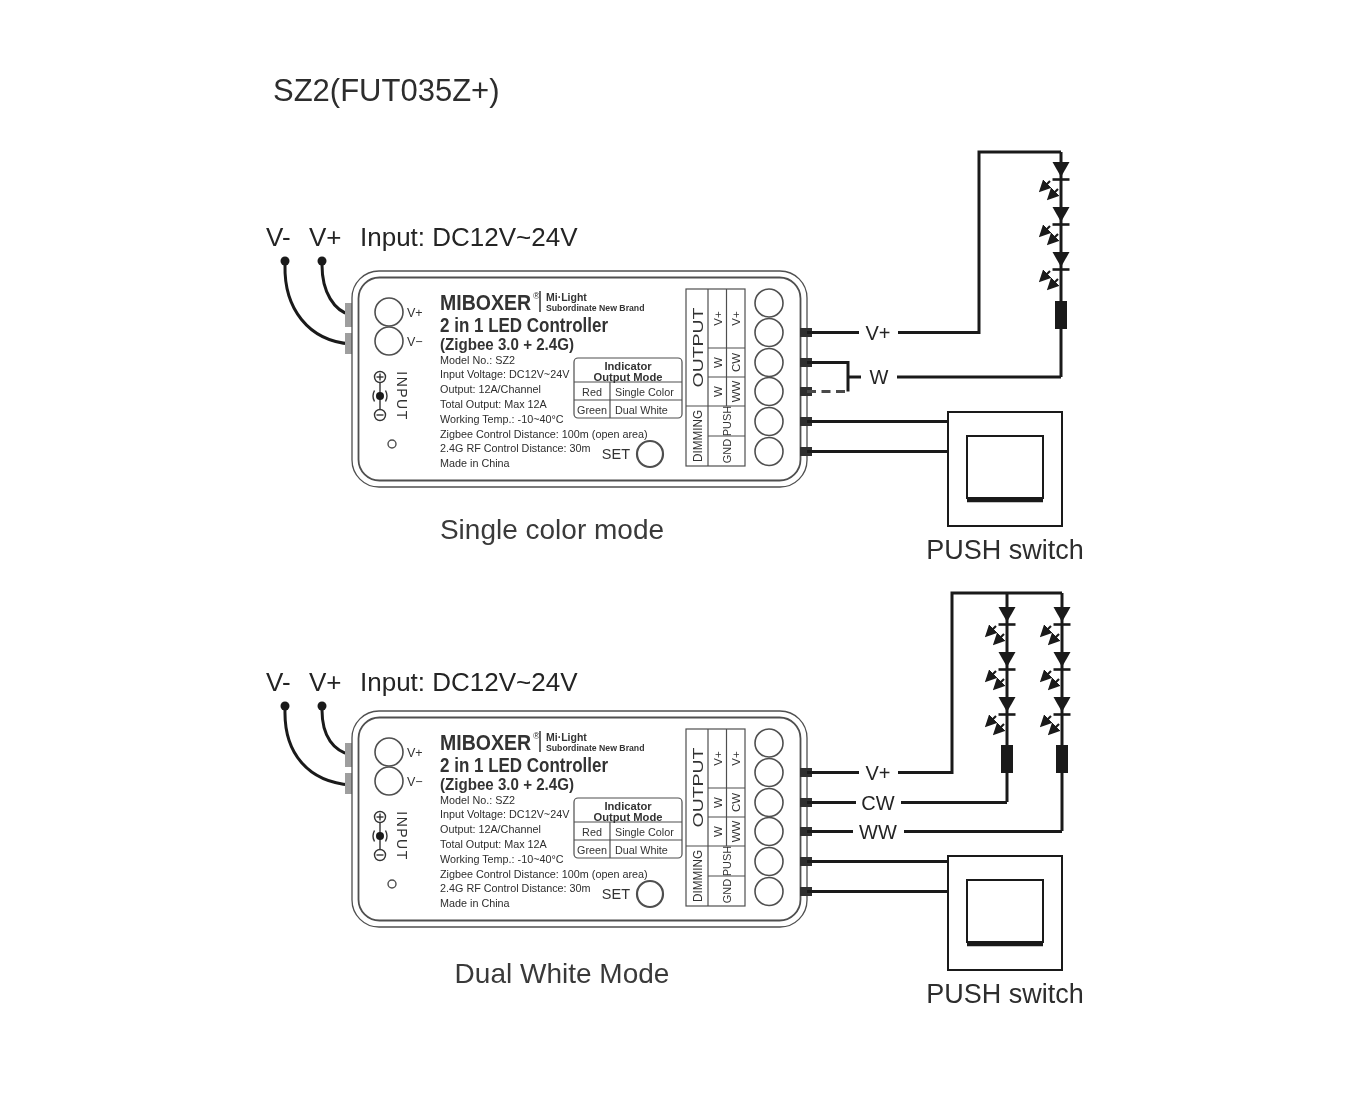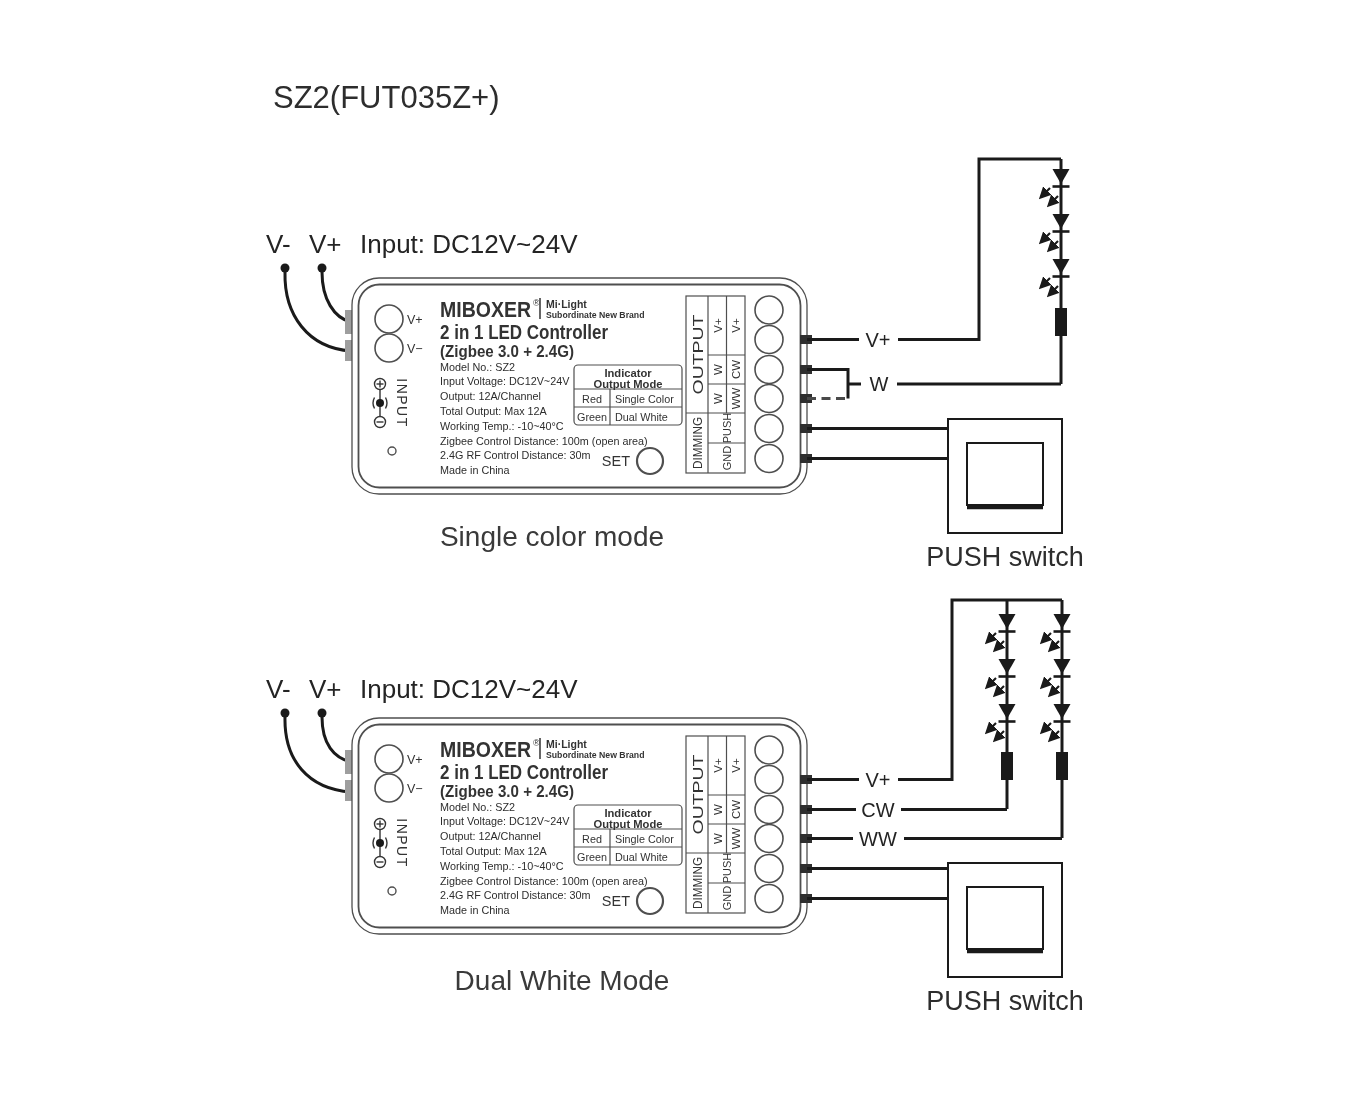--- a/index.html
+++ b/index.html
@@ -1,16 +1,16 @@
 <!DOCTYPE html>
 <html><head>
 <meta charset="utf-8">
 <style>
   html,body{margin:0;padding:0;background:#fff;}
-  .stage{position:relative;width:1366px;height:1035px;background:#fff;overflow:hidden;margin-top:7px;}
+  .stage{position:relative;width:1366px;height:1035px;background:#fff;overflow:hidden;}
   svg text{font-family:"Liberation Sans",sans-serif;fill:#2d2d2d;}
   .wire{stroke:#1a1a1a;stroke-width:3;fill:none;}
   .wire-thin{stroke:#1a1a1a;stroke-width:2.2;fill:none;}
   .dashed{stroke-dasharray:9 5.5;stroke:#4a4a4a;}
   .case{fill:#fff;stroke:#4f4f4f;}
   .tline{stroke:#4f4f4f;stroke-width:1.2;fill:none;}
   .devtext{fill:#333;}
   .bold{font-weight:bold;}
   .biglabel{font-size:26px;fill:#242424;}
   .wlabel{font-size:20px;fill:#242424;}

